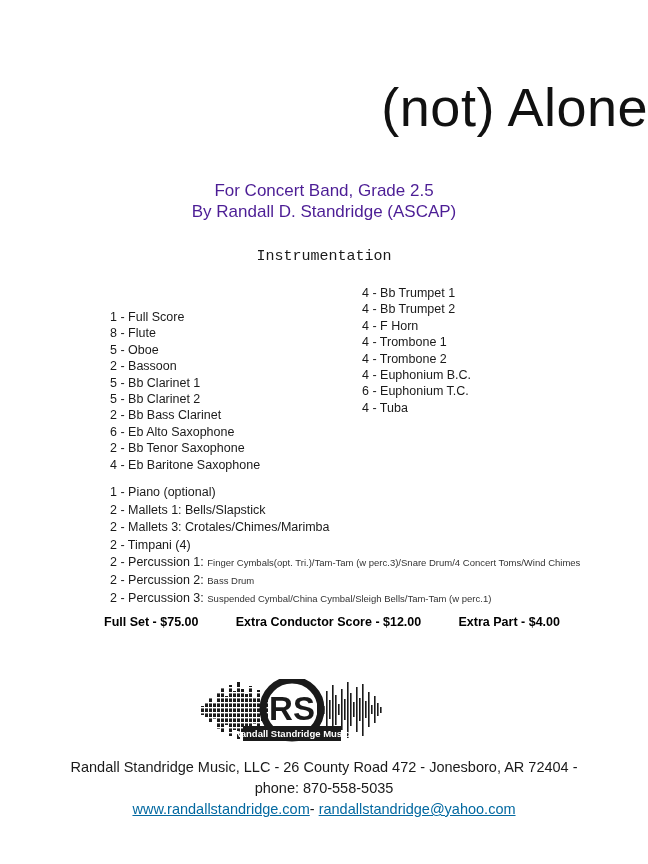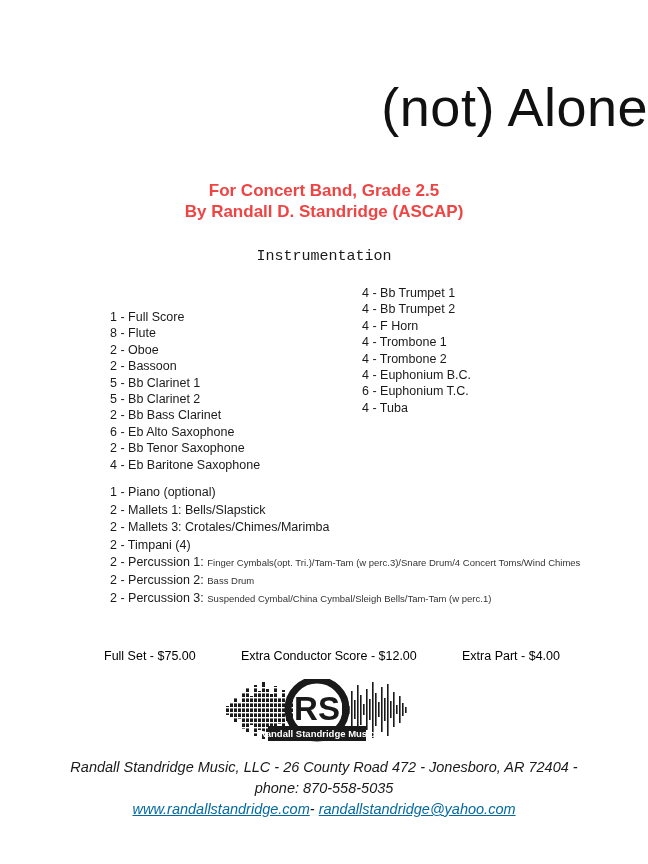--- a/index.html
+++ b/index.html
@@ -38,22 +38,22 @@
   }
 
   
   .subtitle {
     position: absolute;
     top: 180px;
     left: 0;
     width: 648px;
     text-align: center;
     font-size: 17px;
-    font-weight: 700;
-    color: #ef4444;
+    font-weight: 400;
+    color: #4c1d95;
     line-height: 21px;
   }
   .subtitle div { white-space: nowrap; }
 
   
   .instr-heading {
     position: absolute;
     top: 248px;
     left: 0;
     width: 648px;
@@ -98,56 +98,55 @@
     white-space: nowrap;
   }
   .perc-line .detail {
     font-size: 9.5px;
     color: #333333;
   }
 
   
   .pricing {
     position: absolute;
-    top: 649px;
+    top: 615px;
     left: 104px;
     width: 456px;
     display: flex;
     justify-content: space-between;
     align-items: baseline;
     font-size: 12.5px;
-    font-weight: normal;
+    font-weight: bold;
     color: #000000;
     white-space: nowrap;
   }
 
   
   .logo {
     position: absolute;
     top: 679px;
     left: 0;
     width: 583px;
     display: flex;
     justify-content: center;
-    padding-left: 25px;
   }
   .logo svg { display: block; }
 
   
   .footer {
     position: absolute;
     top: 757px;
     left: 0;
     width: 648px;
     text-align: center;
     font-size: 14.5px;
     line-height: 21px;
     color: #1a1a1a;
   }
-  .footer .line { white-space: nowrap; font-style: italic; }
+  .footer .line { white-space: nowrap; }
   .footer a,
   .footer .link {
     color: #0369a1;
     text-decoration: underline;
     cursor: pointer;
   }
   .footer .sep { color: #1a1a1a; }
 </style>
 </head>
 <body>
@@ -160,21 +159,21 @@
     <div>For Concert Band, Grade 2.5</div>
     <div>By Randall D. Standridge (ASCAP)</div>
   </div>
 
   <div class="instr-heading">Instrumentation</div>
 
   <div class="instr-cols">
     <div class="instr-col left">
       <div class="instr-line">1 - Full Score</div>
       <div class="instr-line">8 - Flute</div>
-      <div class="instr-line">2 - Oboe</div>
+      <div class="instr-line">5 - Oboe</div>
       <div class="instr-line">2 - Bassoon</div>
       <div class="instr-line">5 - Bb Clarinet 1</div>
       <div class="instr-line">5 - Bb Clarinet 2</div>
       <div class="instr-line">2 - Bb Bass Clarinet</div>
       <div class="instr-line">6 - Eb Alto Saxophone</div>
       <div class="instr-line">2 - Bb Tenor Saxophone</div>
       <div class="instr-line">4 - Eb Baritone Saxophone</div>
     </div>
     <div class="instr-col right">
       <div class="instr-line">4 - Bb Trumpet 1</div>

